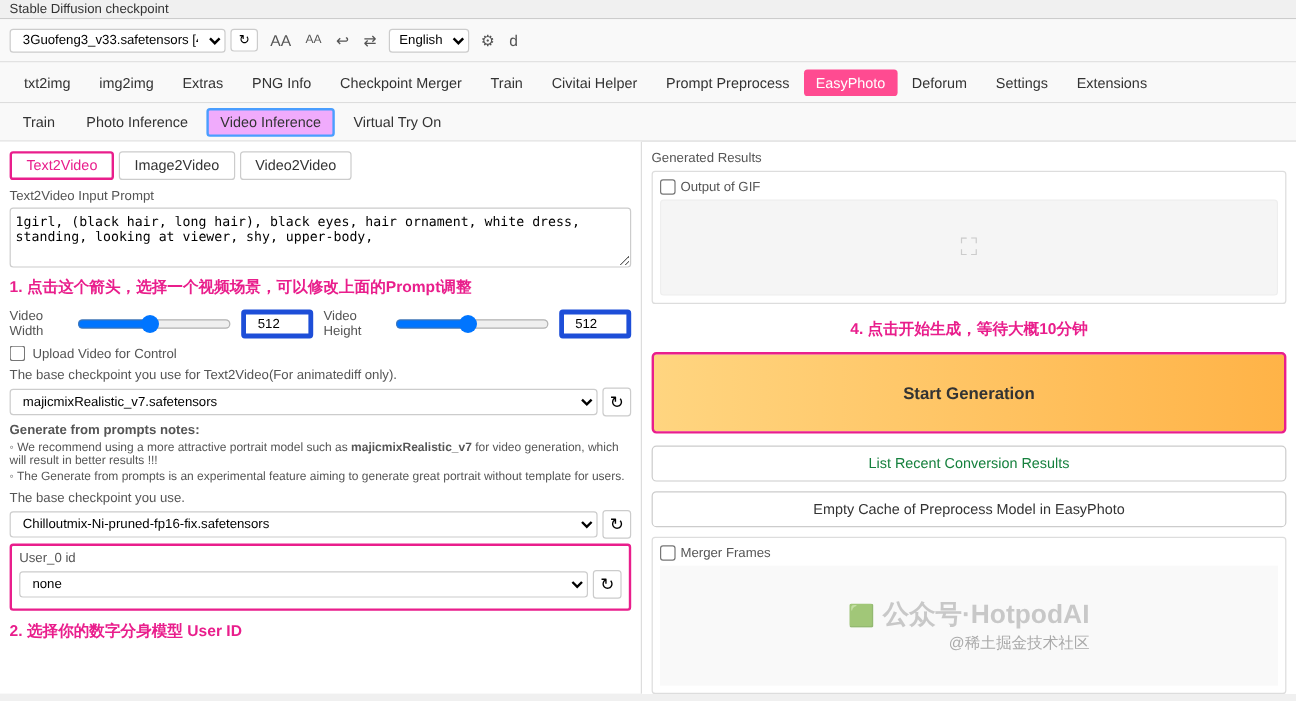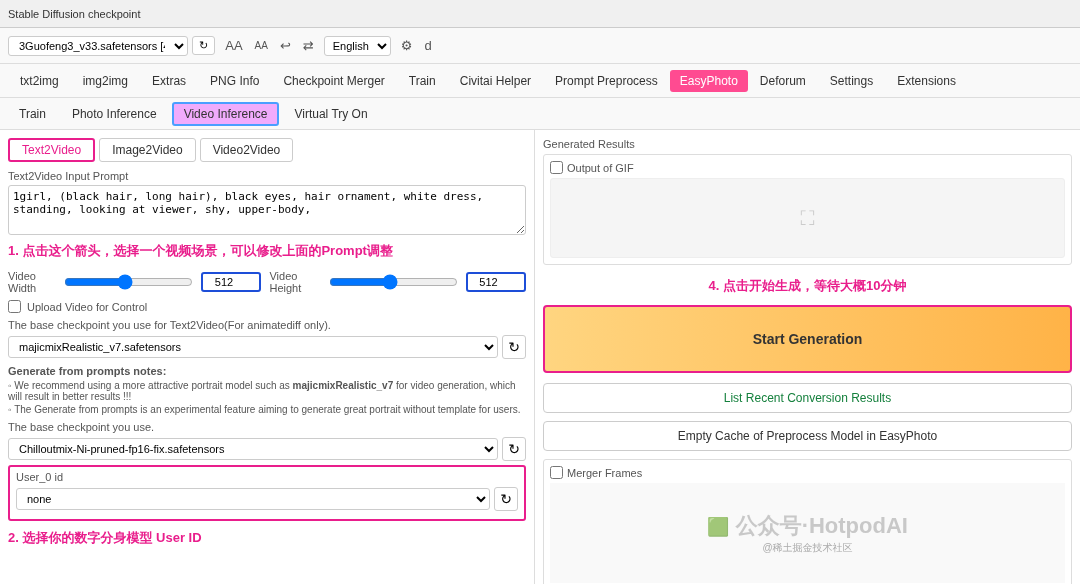--- a/index.html
+++ b/index.html
@@ -1,19 +1,19 @@
 <!DOCTYPE html>
 <html><head>
   <meta charset="utf-8">
   <style>
     * { box-sizing: border-box; margin: 0; padding: 0; }
     body { font-family: Arial, sans-serif; font-size: 12px; background: #f0f0f0; width: 1080px; height: 584px; overflow: hidden; }
     
     
-    .title-bar { background: #f0f0f0; padding: 4px 8px; font-size: 11px; color: #333; border-bottom: 1px solid #ccc; display: flex; align-items: center; height: 28px; }
+    .title-bar { background: #f0f0f0; padding: 4px 8px; font-size: 11px; color: #333; border-bottom: 1px solid #ccc; display: flex; align-items: center; height: 16px; }
     
     
     .top-toolbar { background: #f9f9f9; border-bottom: 1px solid #ddd; padding: 4px 8px; display: flex; align-items: center; gap: 8px; height: 36px; }
     .model-dropdown { display: flex; align-items: center; gap: 4px; }
     .model-select { padding: 2px 6px; border: 1px solid #ccc; border-radius: 3px; font-size: 11px; background: white; width: 180px; }
     .toolbar-btn { padding: 2px 6px; border: 1px solid #ccc; border-radius: 3px; background: white; font-size: 11px; cursor: pointer; }
     .lang-select { padding: 2px 4px; border: 1px solid #ccc; border-radius: 3px; font-size: 11px; background: white; }
     .toolbar-icon { font-size: 13px; cursor: pointer; color: #555; padding: 2px; }
     
     
@@ -49,21 +49,21 @@
     
     
     .scene-lora-row { display: flex; align-items: center; border: 1px solid #ccc; border-radius: 3px; padding: 6px 8px; margin: 6px 0; }
     .scene-lora-label { flex: 1; font-size: 11px; color: #555; }
     .scene-lora-btn { width: 24px; height: 24px; background: #ff4b91; color: white; border: none; cursor: pointer; border-radius: 2px; display: flex; align-items: center; justify-content: center; font-size: 14px; }
     .scene-lora-border { border: 2px solid #e91e8c; }
     
     
     .wh-row { display: flex; align-items: center; gap: 8px; margin: 6px 0; }
     .wh-label { font-size: 11px; color: #555; }
-    .wh-input { width: 60px; border: 2px solid #1d4ed8; border-radius: 3px; padding: 2px 4px; font-size: 11px; text-align: center; }
+    .wh-input { width: 60px; border: 4px solid #1d4ed8; border-radius: 3px; padding: 2px 4px; font-size: 11px; text-align: center; }
     .slider { width: 130px; }
     
     
     .checkbox-row { display: flex; align-items: center; gap: 6px; margin: 6px 0; font-size: 11px; color: #555; }
     
     
     .dropdown-row { display: flex; align-items: center; gap: 4px; margin: 4px 0; }
     .dropdown-select { flex: 1; border: 1px solid #ccc; border-radius: 3px; padding: 3px 6px; font-size: 11px; background: white; }
     .refresh-btn { width: 24px; height: 24px; border: 1px solid #ccc; border-radius: 3px; background: white; cursor: pointer; display: flex; align-items: center; justify-content: center; font-size: 14px; }
     
@@ -87,21 +87,21 @@
     .start-gen-btn { width: 100%; padding: 24px; background: linear-gradient(90deg, #ffd580, #ffb347); border: 2px solid #e91e8c; border-radius: 4px; font-size: 14px; font-weight: bold; cursor: pointer; color: #333; margin: 6px 0; text-align: center; }
     
     .list-results-btn { width: 100%; padding: 7px; background: white; border: 1px solid #ccc; border-radius: 4px; font-size: 12px; cursor: pointer; color: #15803d; margin: 4px 0; }
     .empty-cache-btn { width: 100%; padding: 7px; background: white; border: 1px solid #ccc; border-radius: 4px; font-size: 12px; cursor: pointer; color: #333; margin: 4px 0; }
     
     .output-frames-section { border: 1px solid #ddd; border-radius: 3px; padding: 6px; margin: 4px 0; }
     
     
     .watermark-area { position: relative; width: 100%; height: 100px; background: #f9f9f9; display: flex; align-items: center; justify-content: center; }
     .watermark-text { font-size: 22px; color: rgba(180,180,180,0.7); font-weight: bold; text-align: center; }
-    .watermark-sub { font-size: 10px; color: #aaa; text-align: center; }
+    .watermark-sub { font-size: 13px; color: #aaa; text-align: right; }
     
     
     .gen-progress-section { margin-top: 4px; }
     .gen-progress-label { font-size: 11px; color: #555; margin-bottom: 3px; }
     .gen-progress-value { font-size: 11px; color: #888; padding: 3px 6px; border: 1px solid #ddd; border-radius: 3px; background: #fafafa; }
     
     
     .annotation-4 { color: #e91e8c; font-size: 13px; font-weight: bold; padding: 4px 0; text-align: center; }
 
     .highlight-border { border: 2px solid #e91e8c !important; }

